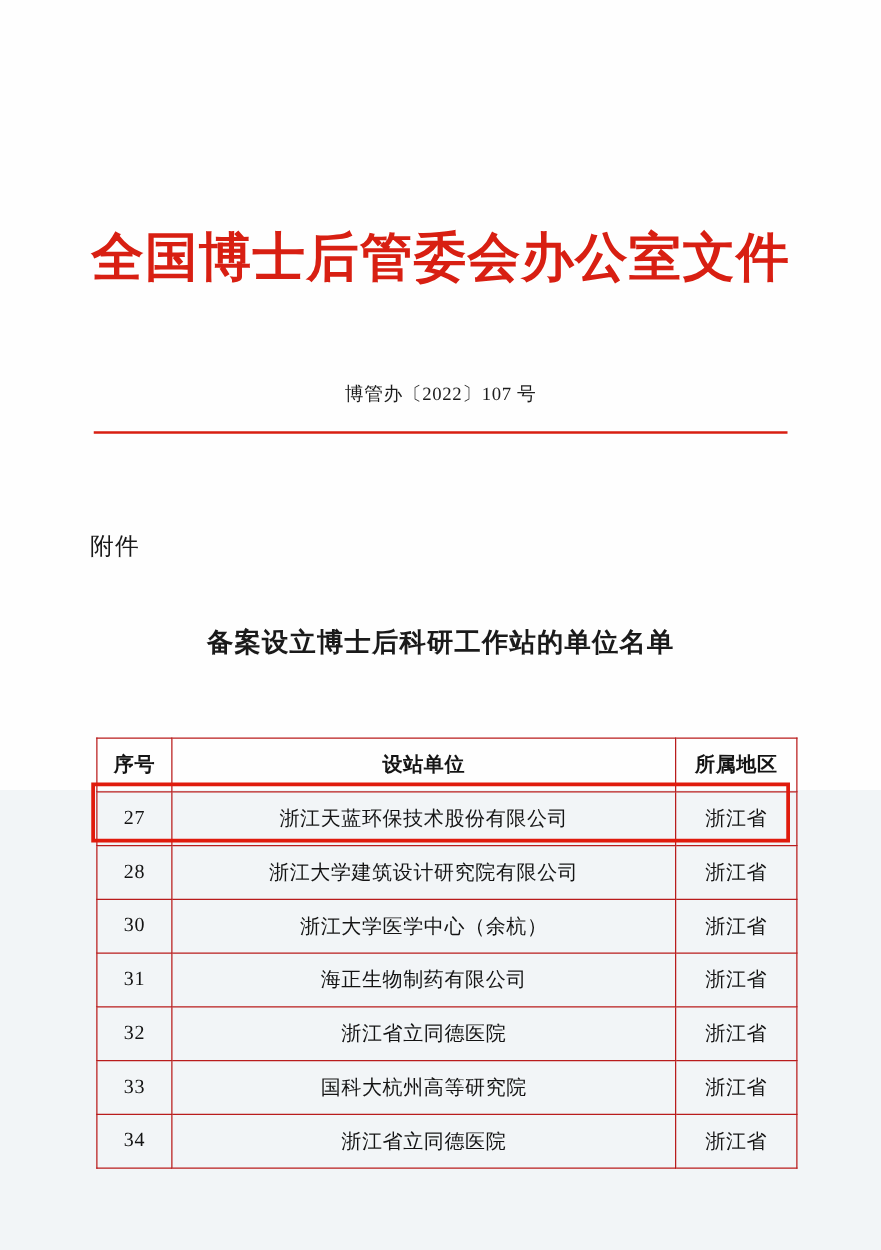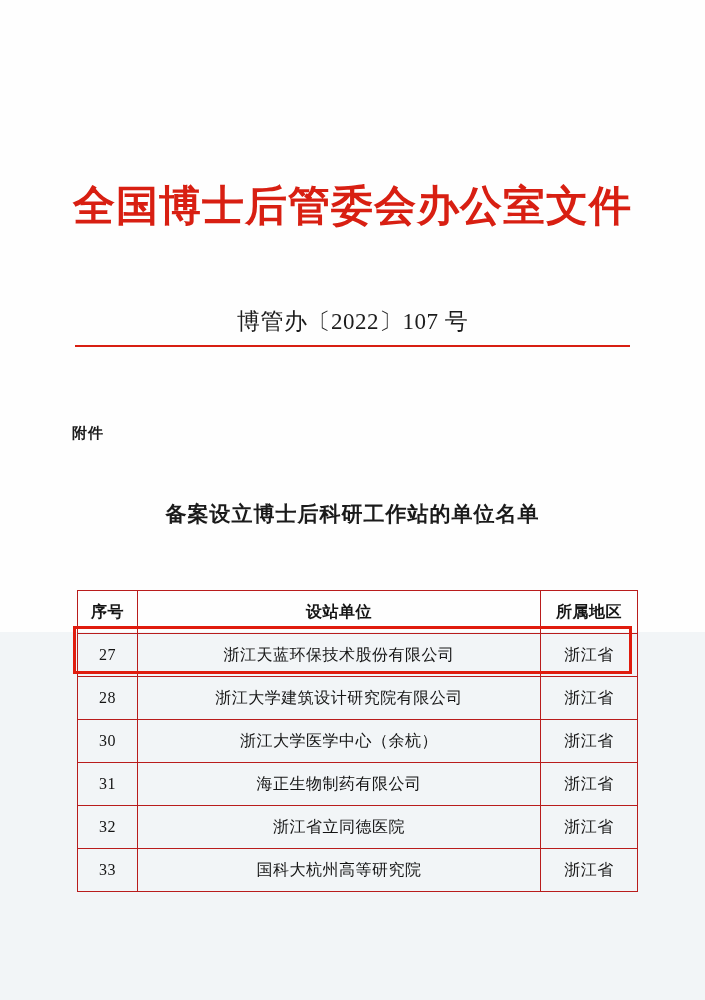--- a/index.html
+++ b/index.html
@@ -56,38 +56,38 @@
     letter-spacing: 1px;
     color: #d81f12;
     white-space: nowrap;
   }
   .doc-number {
     position: absolute;
     top: 306px;
     left: 0;
     width: 705px;
     text-align: center;
-    font-size: 23px;
+    font-size: 15px;
     color: #1c1c1c;
     letter-spacing: 0.5px;
   }
   .red-rule {
     position: absolute;
     top: 345px;
     left: 75px;
     width: 555px;
     height: 2px;
     background: #d81f12;
   }
   .attachment-label {
     position: absolute;
     top: 424px;
     left: 72px;
-    font-size: 15px;
-    font-weight: bold;
+    font-size: 19px;
+    font-weight: normal;
     letter-spacing: 1px;
   }
   .list-title {
     position: absolute;
     top: 500px;
     left: 0;
     width: 705px;
     text-align: center;
     font-size: 21px;
     font-weight: bold;
@@ -184,19 +184,24 @@
         <tr>
           <td>32</td>
           <td>浙江省立同德医院</td>
           <td>浙江省</td>
         </tr>
         <tr>
           <td>33</td>
           <td>国科大杭州高等研究院</td>
           <td>浙江省</td>
         </tr>
+        <tr>
+          <td>34</td>
+          <td>浙江省立同德医院</td>
+          <td>浙江省</td>
+        </tr>
       </tbody>
     </table>
 
     <div class="highlight-box"></div>
 
   </div>
 </div>
 
 </body></html>

